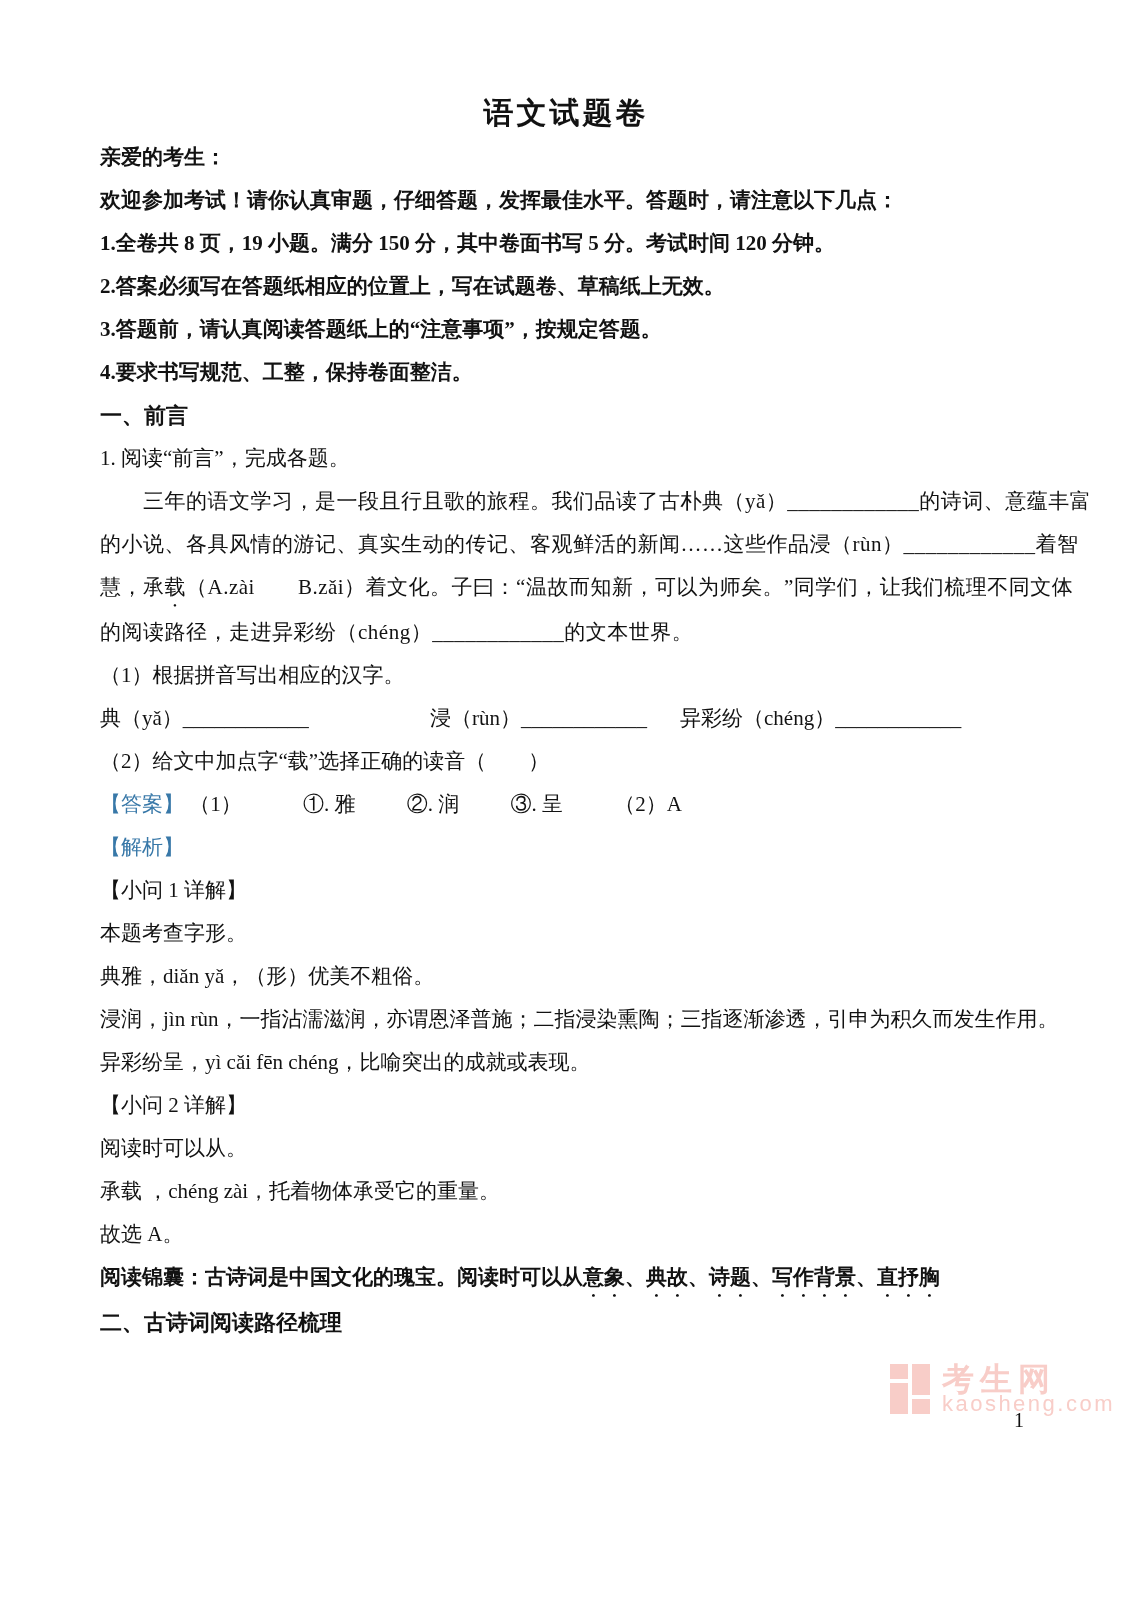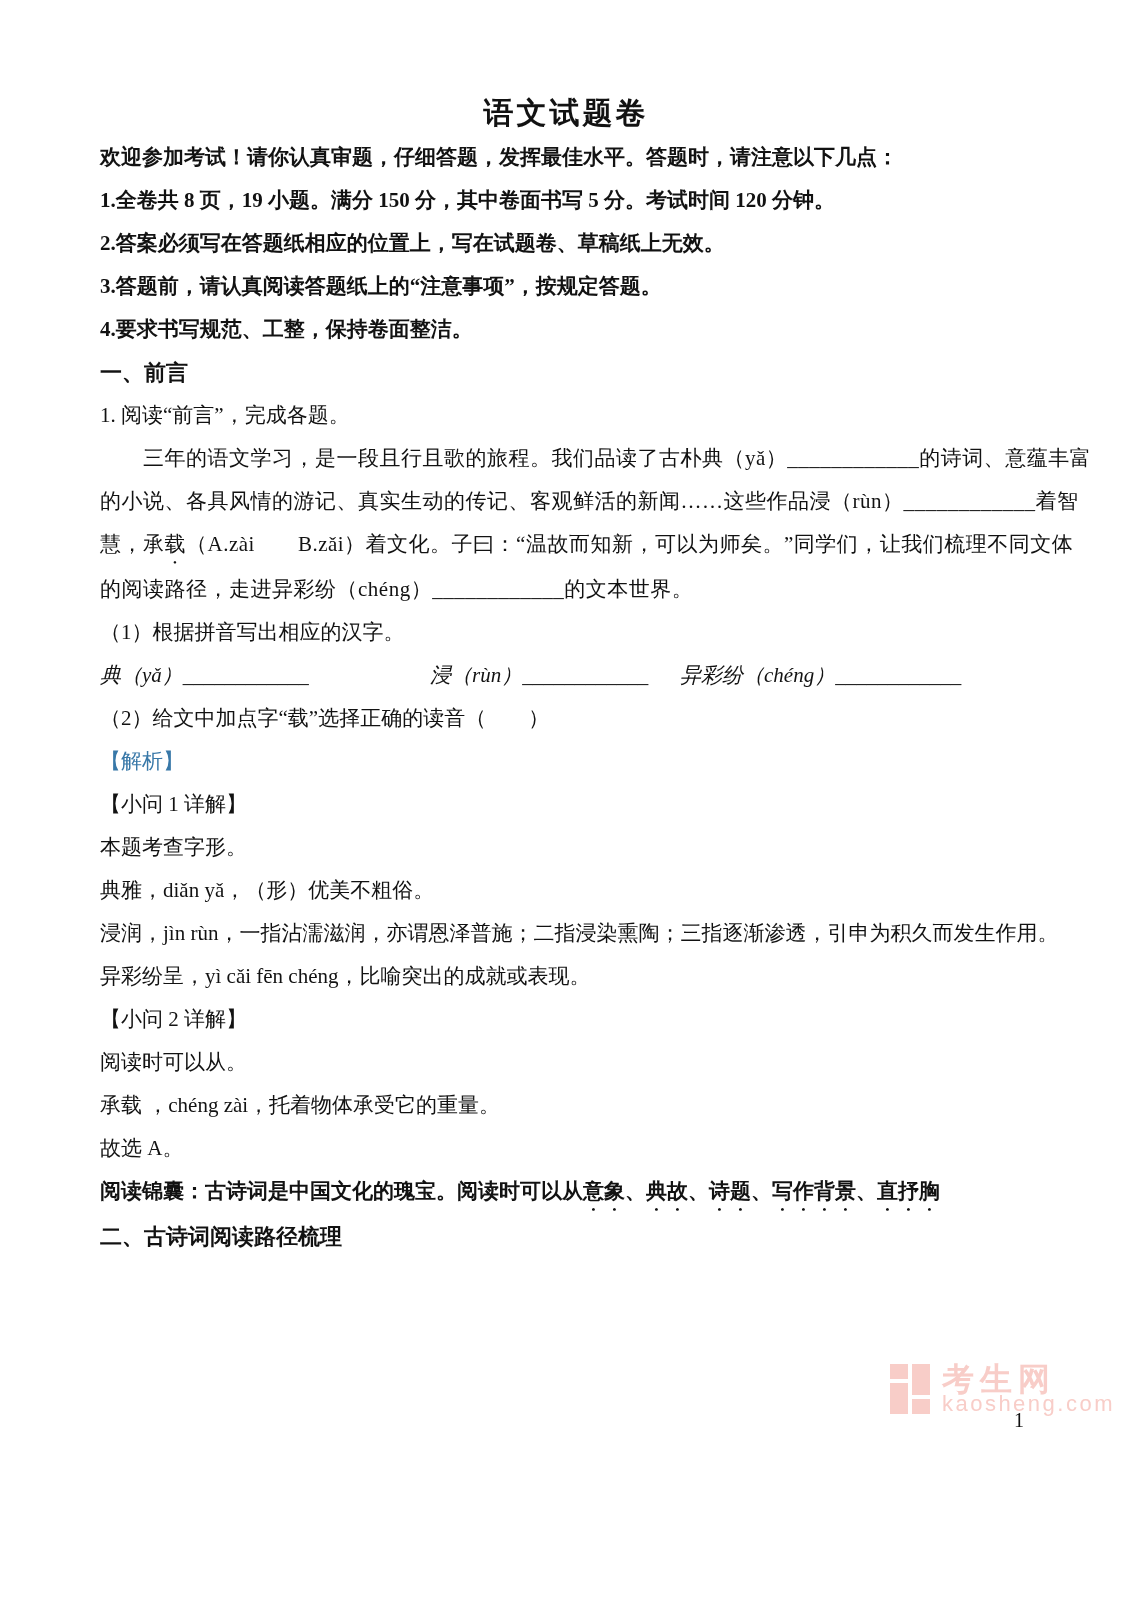--- a/index.html
+++ b/index.html
@@ -28,21 +28,21 @@
   .b { font-weight:bold; }
   .hd { font-size:22px; font-weight:bold; }
   .kai { letter-spacing:0.5px; }
   .emdot {
     -webkit-text-emphasis: filled dot;
     -webkit-text-emphasis-position: under;
     text-emphasis: filled dot;
     text-emphasis-position: under right;
   }
   .blue { color:#3878a8; }
-  .blank-row { display:flex;font-style:italic; }
+  .blank-row { display:flex; }
   .blank-item-1 { width:330px; }
   .blank-item-2 { width:250px; }
   .ab-row { position:relative; }
   .opt-b { position:absolute; left:560px; top:0; }
   .ans-item { margin-right:46px; }
   .ans-item-first { margin-right:56px; }
   
   .watermark {
     position:absolute; right:16px; bottom:22px;
     display:flex; align-items:flex-start;
@@ -70,20 +70,21 @@
   }
 </style>
 </head>
 <body>
 
 <div class="page">
   <div class="content">
 
     <div class="title">语文试题卷</div>
 
+    <div class="ln b">亲爱的考生：</div>
     <div class="ln b">欢迎参加考试！请你认真审题，仔细答题，发挥最佳水平。答题时，请注意以下几点：</div>
     <div class="ln b">1.全卷共 8 页，19 小题。满分 150 分，其中卷面书写 5 分。考试时间 120 分钟。</div>
     <div class="ln b">2.答案必须写在答题纸相应的位置上，写在试题卷、草稿纸上无效。</div>
     <div class="ln b">3.答题前，请认真阅读答题纸上的“注意事项”，按规定答题。</div>
     <div class="ln b">4.要求书写规范、工整，保持卷面整洁。</div>
 
     <div class="ln hd">一、前言</div>
     <div class="ln">1. 阅读“前言”，完成各题。</div>
 
     <div class="ln kai">　　三年的语文学习，是一段且行且歌的旅程。我们品读了古朴典（yǎ）____________的诗词、意蕴丰富</div>
@@ -95,20 +96,28 @@
 
     <div class="ln blank-row">
       <span class="blank-item-1"><span>典（yǎ）</span><span>____________</span></span>
       <span class="blank-item-2"><span>浸（rùn）</span><span>____________</span></span>
       <span><span>异彩纷（chéng）</span><span>____________</span></span>
     </div>
 
     <div class="ln">（2）给文中加点字“载”选择正确的读音（　　）</div>
 
 
+    <div class="ln">
+      <span class="blue">【答案】</span>
+      <span class="ans-item ans-item-first">（1）</span>
+      <span class="ans-item">①. 雅</span>
+      <span class="ans-item">②. 润</span>
+      <span class="ans-item">③. 呈</span>
+      <span class="ans-item">（2）A</span>
+    </div>
 
     <div class="ln">
       <span class="blue">【解析】</span>
     </div>
 
     <div class="ln">【小问 1 详解】</div>
     <div class="ln">本题考查字形。</div>
     <div class="ln">典雅，diǎn yǎ，（形）优美不粗俗。</div>
     <div class="ln">浸润，jìn rùn，一指沾濡滋润，亦谓恩泽普施；二指浸染熏陶；三指逐渐渗透，引申为积久而发生作用。</div>
     <div class="ln">异彩纷呈，yì cǎi fēn chéng，比喻突出的成就或表现。</div>

